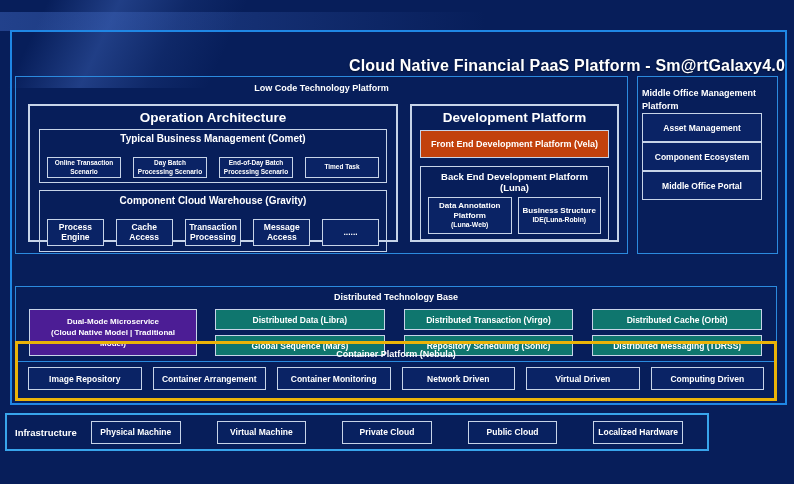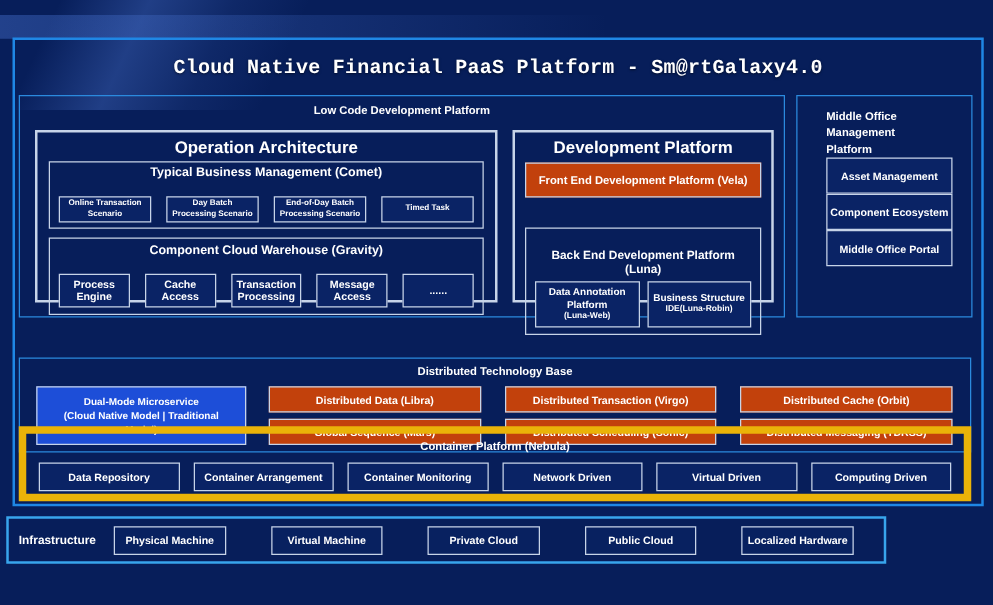--- a/index.html
+++ b/index.html
@@ -18,23 +18,22 @@
   }
   .streak {
     position:absolute; top:0; left:0; width:360px; height:88px;
     background:linear-gradient(115deg, rgba(74,115,205,0) 12%, rgba(74,115,205,.38) 30%, rgba(74,115,205,.12) 47%, rgba(74,115,205,0) 62%);
   }
   .main-frame {
     position:absolute; left:10px; top:30px; width:777px; height:375px;
     border:2px solid #1f87e5;
   }
   .title {
-    text-align:center; font-size:16px; padding-top:13px; letter-spacing:.2px;
+    text-align:right; font-size:16px; padding-top:25px; letter-spacing:.2px;
     text-shadow:0 1px 2px rgba(0,0,0,.55);
-    font-family:Liberation Mono, monospace;
   }
   .row1 { position:absolute; left:3px; top:44px; width:763px; height:178px; display:flex; gap:9px; }
   .lowcode { flex:0 0 613px; border:1px solid #2b8ade; position:relative; }
   .sec-title { text-align:center; font-size:9px; padding-top:6px; }
   .lc-inner { position:absolute; left:12px; right:8px; top:27px; bottom:11px; display:flex; gap:12px; }
   .oparch { flex:0 0 370px; border:2px solid #c7d4e8; padding:4px 9px 0; }
   .bigh { font-size:13.5px; text-align:center; }
   .comet { border:1px solid #c7d4e8; margin-top:4px; padding:3px 7px 4px; }
   .subt { font-size:10px; text-align:center; }
   .leaf-row { display:flex; gap:12px; margin-top:13px; }
@@ -43,51 +42,51 @@
     display:flex; align-items:center; justify-content:center; text-align:center;
   }
   .comet .leaf { height:21px; font-size:6.5px; line-height:1.3; padding:0 2px; }
   .gravity { border:1px solid #c7d4e8; margin-top:7px; padding:4px 7px 5px; }
   .gravity .leaf { height:27px; font-size:8.5px; line-height:1.15; padding:0 1px; }
   .devplat { flex:1; border:2px solid #c7d4e8; padding:4px 8px 0; }
   .vela {
     margin-top:5px; height:28px; border:1px solid #c7d4e8; background:#c2410c;
     display:flex; align-items:center; justify-content:center; font-size:9px; text-align:center;
   }
-  .luna { margin-top:24px; border:1px solid #c7d4e8; padding:16px 7px 5px; }
+  .luna { margin-top:8px; border:1px solid #c7d4e8; padding:4px 7px 5px; }
   .subt2 { font-size:9.5px; text-align:center; }
   .luna-row { display:flex; gap:6px; margin-top:4px; }
   .luna-leaf {
     flex:1; height:37px; border:1px solid #c7d4e8; background:#0a2365;
     display:flex; flex-direction:column; align-items:center; justify-content:center; text-align:center;
   }
   .luna-leaf .nm { font-size:8px; line-height:1.25; }
   .luna-leaf .sb { font-size:6.8px; line-height:1.2; }
-  .midoffice { flex:1; border:1px solid #2b8ade; padding:10px 15px 0 23px; }
+  .midoffice { flex:1; border:1px solid #2b8ade; padding:10px 15px 0 4px; }
   .mo-title { font-size:9px; line-height:1.45; white-space:pre-line; }
   .mo-leaf {
     height:29px; border:1px solid #c7d4e8; background:#0a2365;
     display:flex; align-items:center; justify-content:center; font-size:8.5px; text-align:center;
   }
   .mo-leaf:first-of-type { margin-top:15px; }
   .distributed { position:absolute; left:3px; top:228px; width:762px; height:76px; border:1px solid #2b8ade;margin-top:26px; }
   .dist-title { text-align:center; font-size:9px; padding-top:5px; }
   .dist-body { display:flex; margin:7px 14px 0 13px; gap:18px; }
   .dual {
-    flex:0 0 168px; height:47px; border:1px solid #c7d4e8; background:#1d4ed8;
+    flex:0 0 168px; height:47px; border:1px solid #c7d4e8; background:#4c1d95;
     display:flex; align-items:center; justify-content:center; text-align:center;
     font-size:8px; line-height:1.4; white-space:pre-line;
   }
   .dist-cols { flex:1; display:flex; gap:19px; }
   .dist-col { flex:1; display:flex; flex-direction:column; gap:5px; }
   .dist-leaf {
-    height:21px; border:1px solid #c7d4e8; background:#c2410c;
-    display:flex; align-items:center; justify-content:center; font-size:8.5px; text-align:center;
-  }
-  .containerp { position:absolute; left:3px; top:309px; width:762px; height:60px; border:6px solid #eab308; }
+    height:21px; border:1px solid #c7d4e8; background:#0f766e;
+    display:flex; align-items:center; justify-content:center; font-size:8.5px; text-align:center;
+  }
+  .containerp { position:absolute; left:3px; top:309px; width:762px; height:60px; border:3px solid #eab308; }
   .cont-row { display:flex; gap:11px; margin:8px 10px 0; }
   .cont-leaf {
     flex:1; height:23px; border:1px solid #c7d4e8; background:#0a2365;
     display:flex; align-items:center; justify-content:center; font-size:8.5px; text-align:center;
   }
   .infra {
     position:absolute; left:5px; top:413px; width:704px; height:38px;
     border:2px solid #38a5ec; display:flex; align-items:center; padding:0 24px 0 8px;
   }
   .infra-label { flex:0 0 76px; font-size:9.5px; }
@@ -102,21 +101,21 @@
 
 <div class="band"></div>
 <div class="streak"></div>
 
 <div class="main-frame">
   <div class="title">Cloud Native Financial PaaS Platform - Sm@rtGalaxy4.0</div>
 
   <div class="row1">
 
     <section class="lowcode">
-      <div class="sec-title">Low Code Development Platform</div>
+      <div class="sec-title">Low Code Technology Platform</div>
       <div class="lc-inner">
 
         <section class="oparch">
           <div class="bigh">Operation Architecture</div>
           <div class="comet">
             <div class="subt">Typical Business Management (Comet)</div>
             <div class="leaf-row">
               <div class="leaf">Online Transaction Scenario</div>
               <div class="leaf">Day Batch Processing Scenario</div>
               <div class="leaf">End-of-Day Batch Processing Scenario</div>
@@ -172,34 +171,34 @@
       <div class="dual">Dual-Mode Microservice
 (Cloud Native Model | Traditional
 Model)</div>
       <div class="dist-cols">
         <div class="dist-col">
           <div class="dist-leaf">Distributed Data (Libra)</div>
           <div class="dist-leaf">Global Sequence (Mars)</div>
         </div>
         <div class="dist-col">
           <div class="dist-leaf">Distributed Transaction (Virgo)</div>
-          <div class="dist-leaf">Distributed Scheduling (Sonic)</div>
+          <div class="dist-leaf">Repository Scheduling (Sonic)</div>
         </div>
         <div class="dist-col">
           <div class="dist-leaf">Distributed Cache (Orbit)</div>
           <div class="dist-leaf">Distributed Messaging (TDRSS)</div>
         </div>
       </div>
     </div>
   </section>
 
   <section class="containerp">
     <div class="dist-title">Container Platform (Nebula)</div>
     <div class="cont-row">
-      <div class="cont-leaf">Data Repository</div>
+      <div class="cont-leaf">Image Repository</div>
       <div class="cont-leaf">Container Arrangement</div>
       <div class="cont-leaf">Container Monitoring</div>
       <div class="cont-leaf">Network Driven</div>
       <div class="cont-leaf">Virtual Driven</div>
       <div class="cont-leaf">Computing Driven</div>
     </div>
   </section>
 </div>
 
 <section class="infra">

